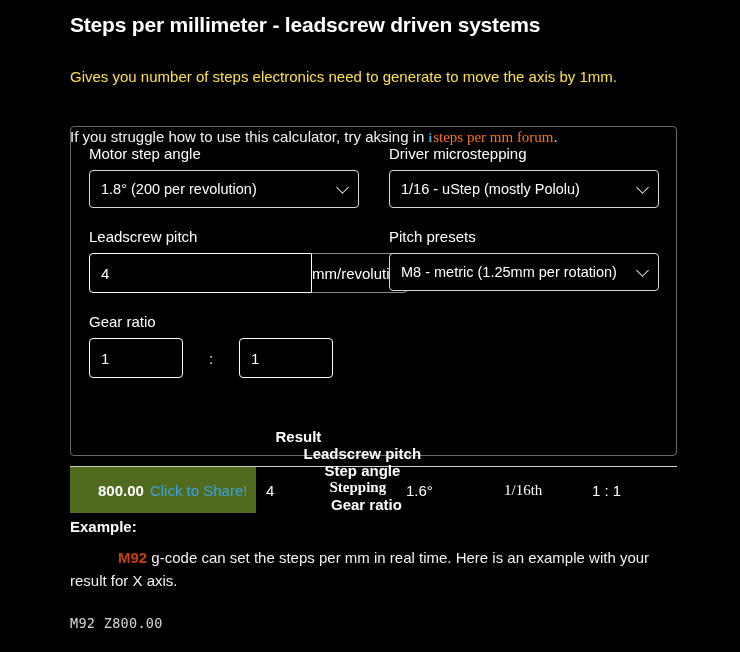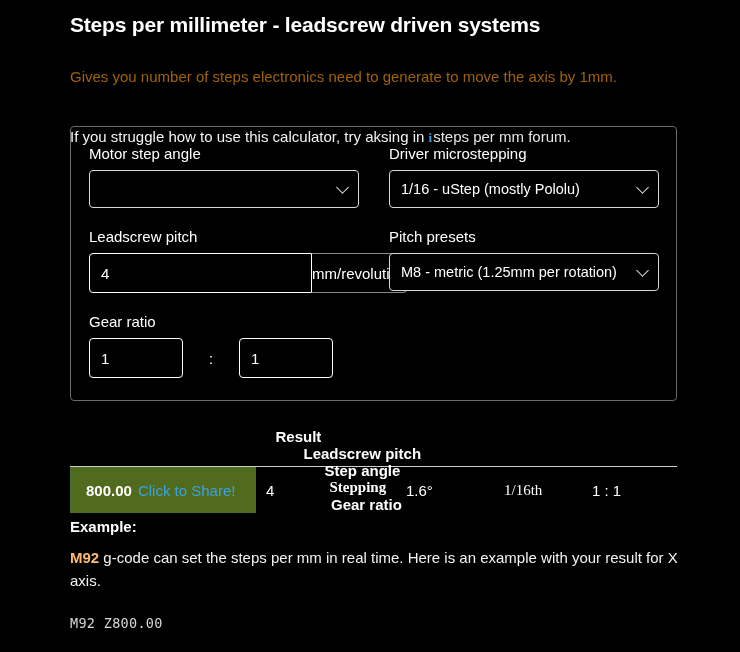--- a/index.html
+++ b/index.html
@@ -21,45 +21,45 @@
     margin: 0;
     padding: 13px 0 0 70px;
     font-size: 21px;
     font-weight: bold;
     letter-spacing: -0.2px;
     color: #ffffff;
   }
   .intro {
     padding: 14px 70px 0 70px;
     font-size: 15px;
-    color: #a16207;
+    color: #fde047;
     line-height: 1.5;
   }
   .intro2 {
     padding: 22px 70px 0 70px;
     font-size: 15px;
     color: #f2f2f2;
     line-height: 1.5;
   }
-  .link { color: #e5e5e5; text-decoration: none; }
+  .link { color: #f97316; text-decoration: none; font-family: Liberation Serif, serif; }
   .info-icon {
     color: #3aa3e3;
     font-weight: bold;
     font-size: 13px;
     padding-right: 1px;
     font-family: "Liberation Serif", serif;
   }
 
   
   .panel {
     position: absolute;
     left: 70px;
     top: 126px;
     width: 607px;
-    height: 275px;
+    height: 330px;
     border: 1px solid #6b6b6b;
     border-radius: 4px;
     padding: 18px 18px 0 18px;
   }
   .row { display: flex; gap: 30px; }
   .col { width: 270px; }
   .field-label {
     font-size: 15px;
     color: #ffffff;
     margin-bottom: 8px;
@@ -168,33 +168,33 @@
   .trow { height: 46px; margin-top: 0; }
   .result-cell {
     width: 186px;
     height: 46px;
     background: #506b1e;
     display: flex;
     align-items: center;
     padding-left: 16px;
     gap: 6px;
   }
-  .result-num { font-weight: bold; font-size: 15px; color: #ffffff; }
+  .result-num { font-weight: bold; font-size: 15px; color: #ffffff; margin-left: 12px; }
   .result-share { color: #3aa3e3; font-size: 15px; }
 
   
   .example {
     position: absolute;
     left: 70px;
     top: 518px;
     width: 610px;
   }
   .ex-title { font-weight: bold; font-size: 15px; margin-bottom: 11px; }
   .ex-body { font-size: 15px; line-height: 1.55; color: #f2f2f2; }
-  .ex-body b { font-weight: bold; color: #fdba74; }
+  .ex-body b { font-weight: bold; color: #c2410c; margin-left: 48px; }
   .code {
     margin-top: 22px;
     font-family: "DejaVu Sans Mono", monospace;
     font-size: 13.5px;
     color: #d6d6d6;
     letter-spacing: 0.3px;
   }
 </style>
 </head>
 <body>
@@ -206,20 +206,21 @@
   <p class="intro">Gives you number of steps electronics need to generate to move the axis by 1mm.</p>
 
   <p class="intro2"><span>If you struggle how to use this calculator, try aksing in </span><span class="info-icon">i</span><a class="link" href="#">steps per mm forum</a><span>.</span></p>
 
   <div class="panel">
 
     <div class="row">
       <div class="col group">
         <label class="field-label">Motor step angle</label>
         <div class="select-box">
+          <span>1.8° (200 per revolution)</span>
           <span class="chev"></span>
         </div>
       </div>
       <div class="col group">
         <label class="field-label">Driver microstepping</label>
         <div class="select-box">
           <span>1/16 - uStep (mostly Pololu)</span>
           <span class="chev"></span>
         </div>
       </div>

